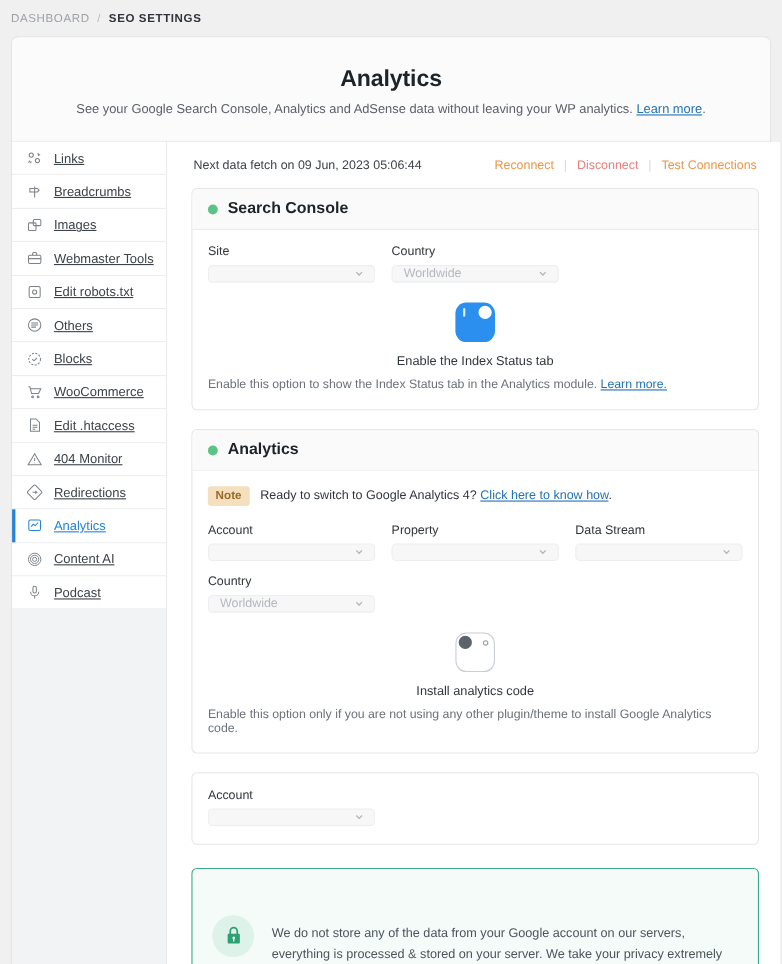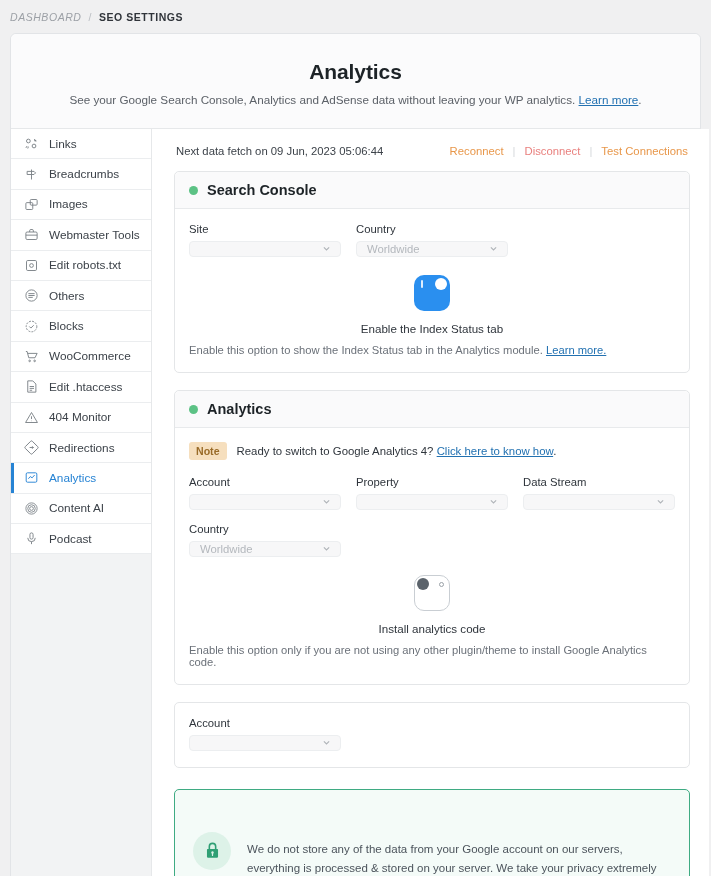--- a/index.html
+++ b/index.html
@@ -13,21 +13,21 @@
 
   
   .breadcrumb {
     height: 33px;
     display: flex;
     align-items: center;
     padding-left: 10px;
     font-size: 10.5px;
     letter-spacing: .55px;
   }
-  .bc-dashboard { color: #9ca0a6; font-style: italic; }
+  .bc-dashboard { color: #9ca0a6; }
   .bc-sep { color: #b9bdc2; margin: 0 7px; }
   .bc-current { color: #30343a; font-weight: bold; }
 
   
   .page-card {
     position: absolute;
     left: 10px; top: 33px;
     width: 691px;
     min-height: 843px;
     background: #fff;
@@ -60,20 +60,21 @@
     display: flex;
     align-items: center;
     gap: 10px;
     height: 30.4px;
     padding: 0 8px 0 13px;
     background: #fff;
     border-bottom: 1px solid #ebedef;
     font-size: 11.8px;
     color: #3c4249;
     cursor: pointer;
+    text-decoration: underline;
   }
   .nav-item .ico { width: 15px; height: 15px; flex: 0 0 15px; display: block; color: #7c8288; }
   .nav-item .ico svg { width: 15px; height: 15px; display: block; }
   .nav-item.active { color: #2683d4; }
   .nav-item.active .ico { color: #2683d4; }
   .nav-item.active::before {
     content: ""; position: absolute; left: 0; top: 0; bottom: 0;
     width: 3px; background: #2683d4;
   }
 

